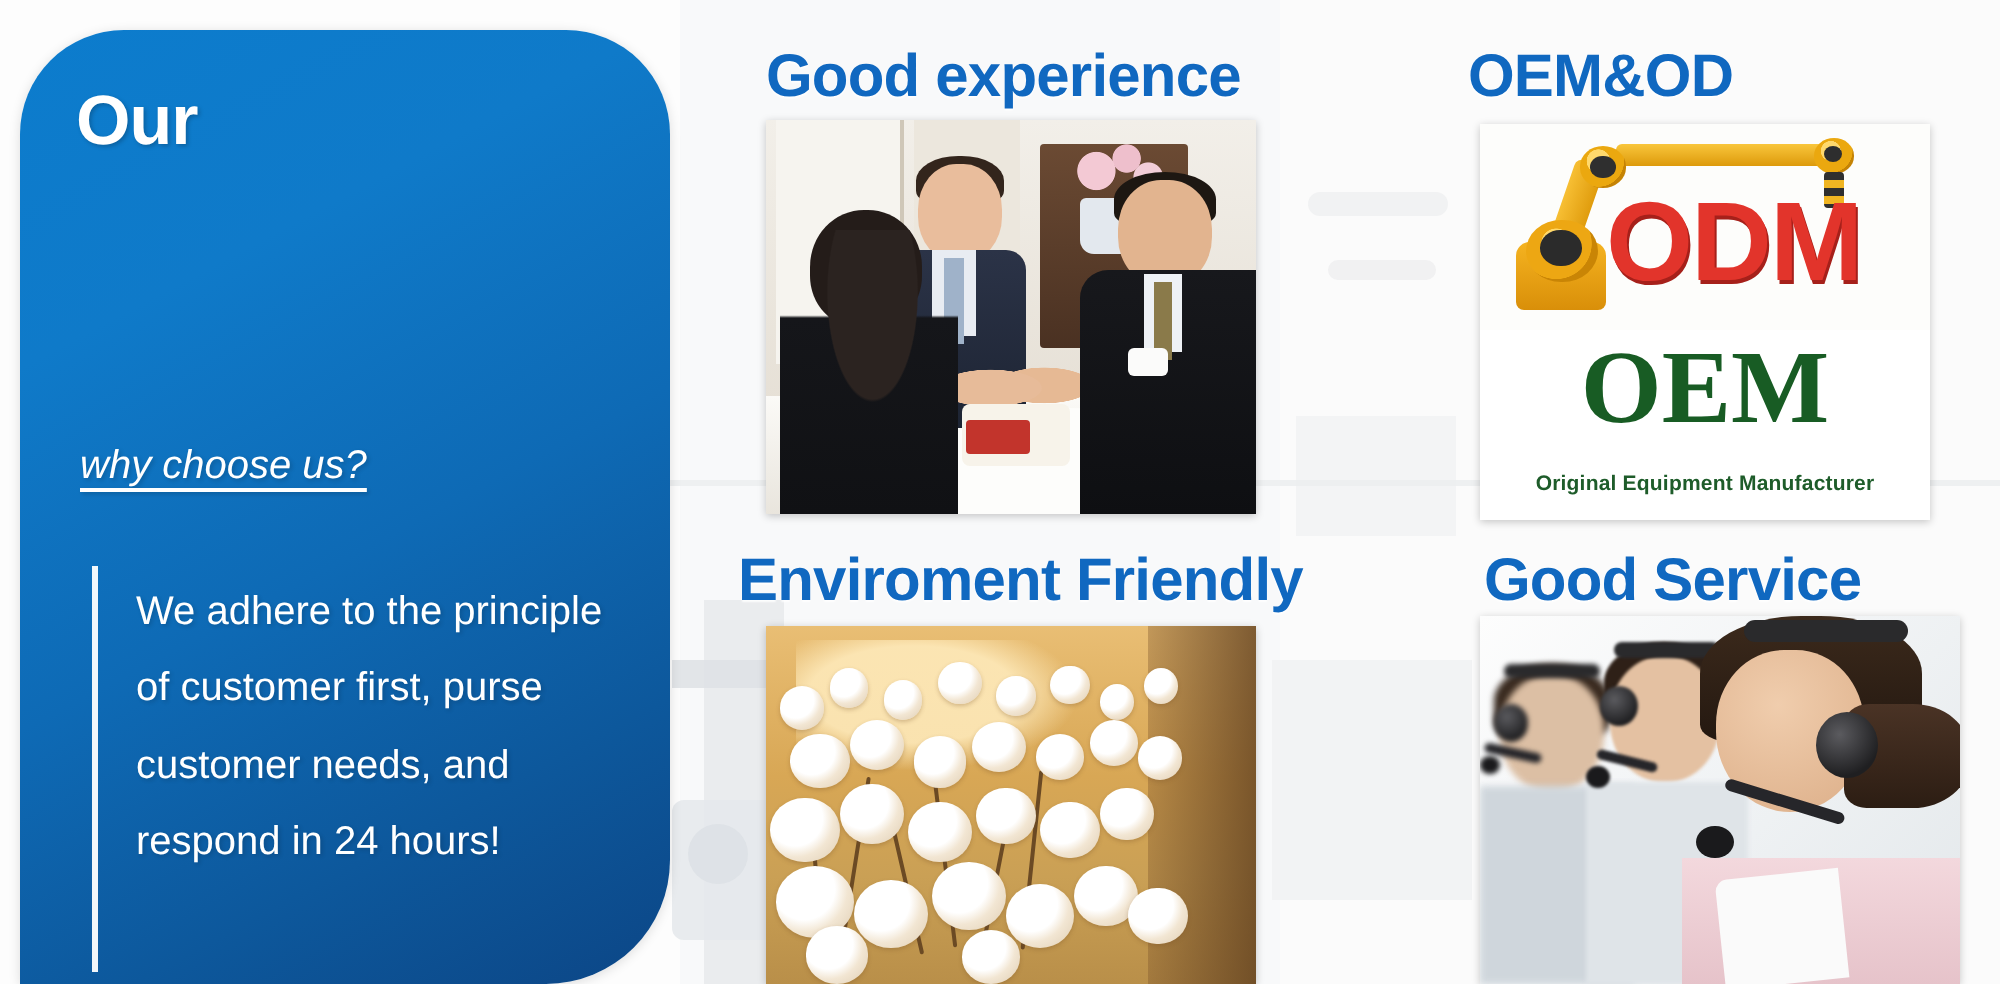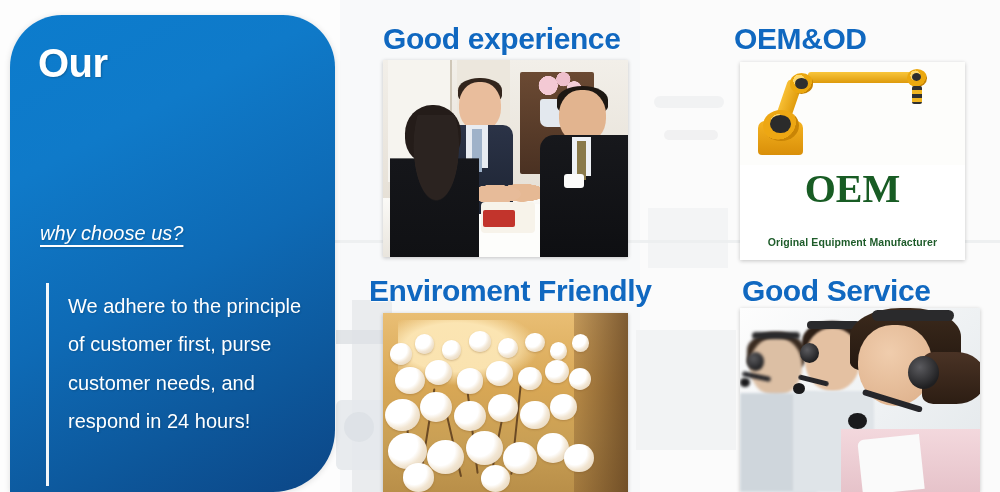--- a/index.html
+++ b/index.html
@@ -22,21 +22,21 @@
   .panel {
     position:absolute; left:10px; top:15px; width:325px; height:477px;
     border-top-left-radius:52px; border-top-right-radius:52px;
     border-bottom-right-radius:62px; border-bottom-left-radius:0;
     background:linear-gradient(152deg,#0c7ccd 0%,#0f7ac9 26%,#0e6ab5 54%,#0d589c 78%,#0c4686 100%);
     box-shadow:0 1px 6px rgba(0,0,0,.13);
     overflow:hidden;
   }
   .panel-title {
     position:absolute; left:28px; top:27px; width:290px;
-    color:#fff; font-weight:bold; font-size:40px; line-height:1.07;
+    color:#fff; font-weight:bold; font-size:35px; line-height:1.07;
     letter-spacing:-.5px;
     text-shadow:1px 1px 2px rgba(0,0,0,.22);
   }
   .panel-sub {
     position:absolute; left:30px; top:207px;
     color:#fff; font-style:italic; font-size:20px;
     text-decoration:underline; text-underline-offset:5px;
     text-shadow:1px 1px 2px rgba(0,0,0,.18);
   }
   .panel-rule {
@@ -126,21 +126,21 @@
   .arm-hd-i  { position:absolute; left:76.5%; top:5.5%; width:4%; height:4%; background:#2e2e2e; border-radius:50%; }
   .arm-wrist { position:absolute; left:76.5%; top:12%; width:4.5%; height:9%;
                background:repeating-linear-gradient(180deg,#2f2f2f 0 22%,#f0b522 22% 44%); border-radius:2px; }
   .odm-word  { position:absolute; left:28%; top:12%; width:72%; height:36%;
                color:#e2342b; font-weight:bold; font-size:56px; line-height:1;
                letter-spacing:-1px;
                display:flex; align-items:center;
                text-shadow:1px 2px 0 #a6201a; }
   .oem-word  { position:absolute; left:0; top:54%; width:100%;
                text-align:center; color:#185c24; font-weight:bold;
-               font-family:"Liberation Serif", serif; font-size:40px; line-height:1; }
+               font-family:"Liberation Serif", serif; font-size:52px; line-height:1; }
   .oem-cap   { position:absolute; left:0; top:88%; width:100%; text-align:center;
                color:#1e5c2a; font-weight:bold; font-size:10.5px; letter-spacing:.1px; }
 
   
   .cot-sky   { position:absolute; inset:0; background:linear-gradient(180deg,#e9be74,#d8a755 42%,#caa055 70%,#b98f49); }
   .cot-rowdk { position:absolute; right:0; top:0; width:22%; height:100%;
                background:linear-gradient(90deg,rgba(120,80,40,.35),rgba(90,58,28,.75)); }
   .cot-glow  { position:absolute; left:6%; top:4%; width:60%; height:38%;
                background:radial-gradient(ellipse at 40% 40%,rgba(255,236,190,.85) 0 42%,transparent 66%); }
   .boll      { position:absolute; background:radial-gradient(circle at 36% 32%,#ffffff 0 44%,#f2e6d3 62%,#ddcbb0 100%);
@@ -235,20 +235,21 @@
     <div class="arm-seg1"></div>
     <div class="arm-base"></div>
     <div class="arm-hub"></div>
     <div class="arm-hub-i"></div>
     <div class="arm-joint"></div>
     <div class="arm-jnt-i"></div>
     <div class="arm-head"></div>
     <div class="arm-hd-i"></div>
     <div class="arm-wrist"></div>
 
+    <div class="odm-word">ODM</div>
     <div class="oem-word">OEM</div>
     <div class="oem-cap">Original Equipment Manufacturer</div>
   </div>
 
   <div class="photo ph-cotton">
     <div class="cot-sky"></div>
     <div class="cot-glow"></div>
     <div class="cot-rowdk"></div>
 
     <div class="stem" style="left:18%;top:42%;width:2px;height:46%;transform:rotate(9deg);"></div>

